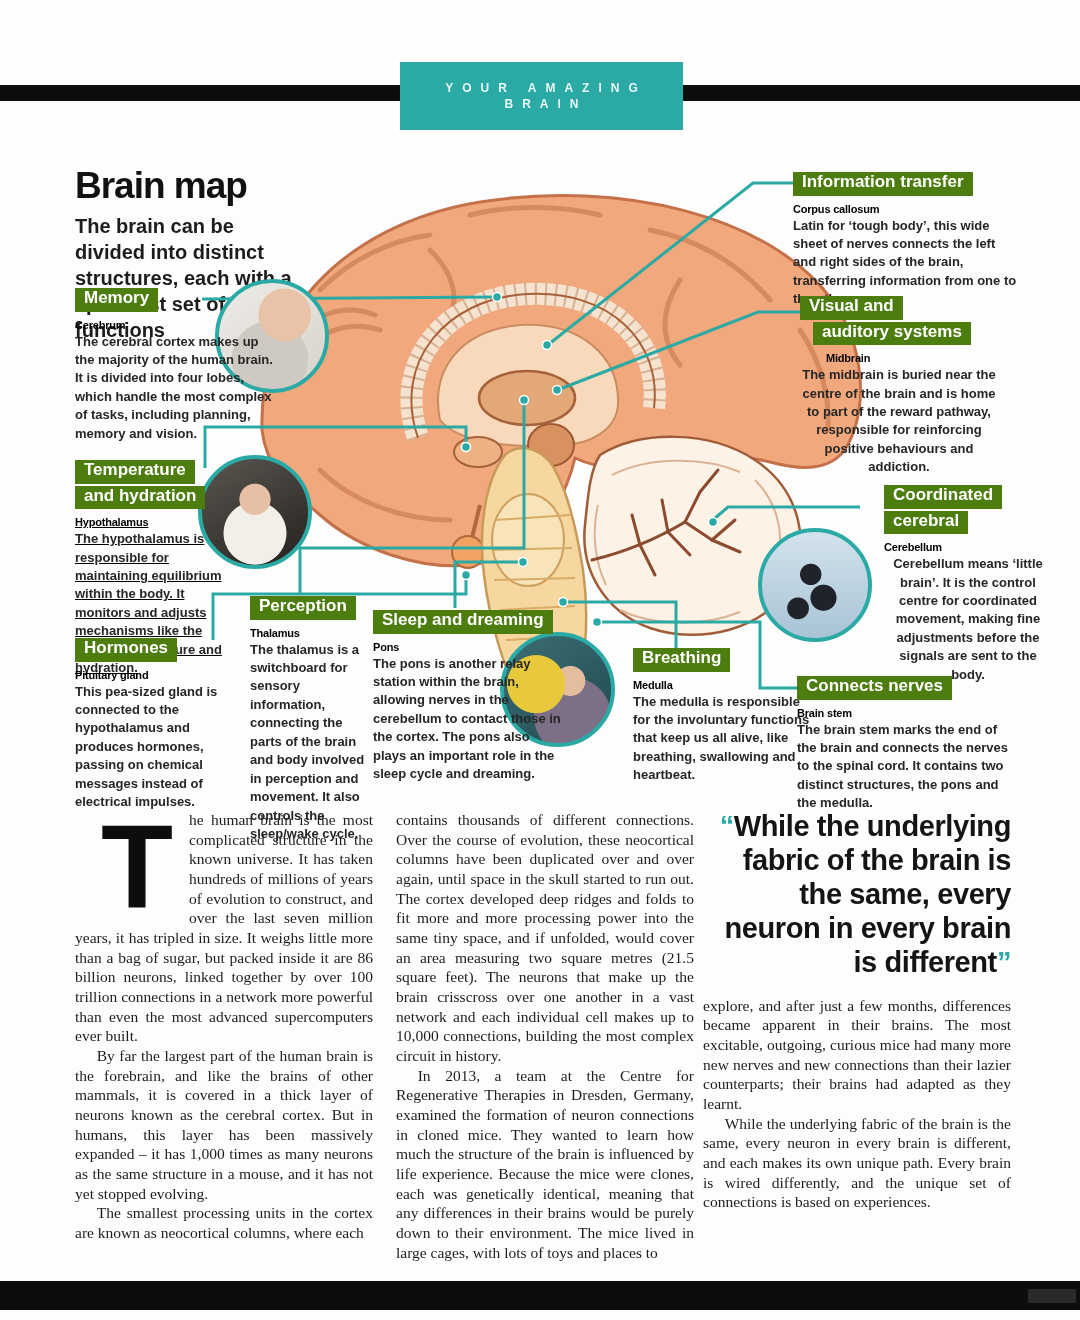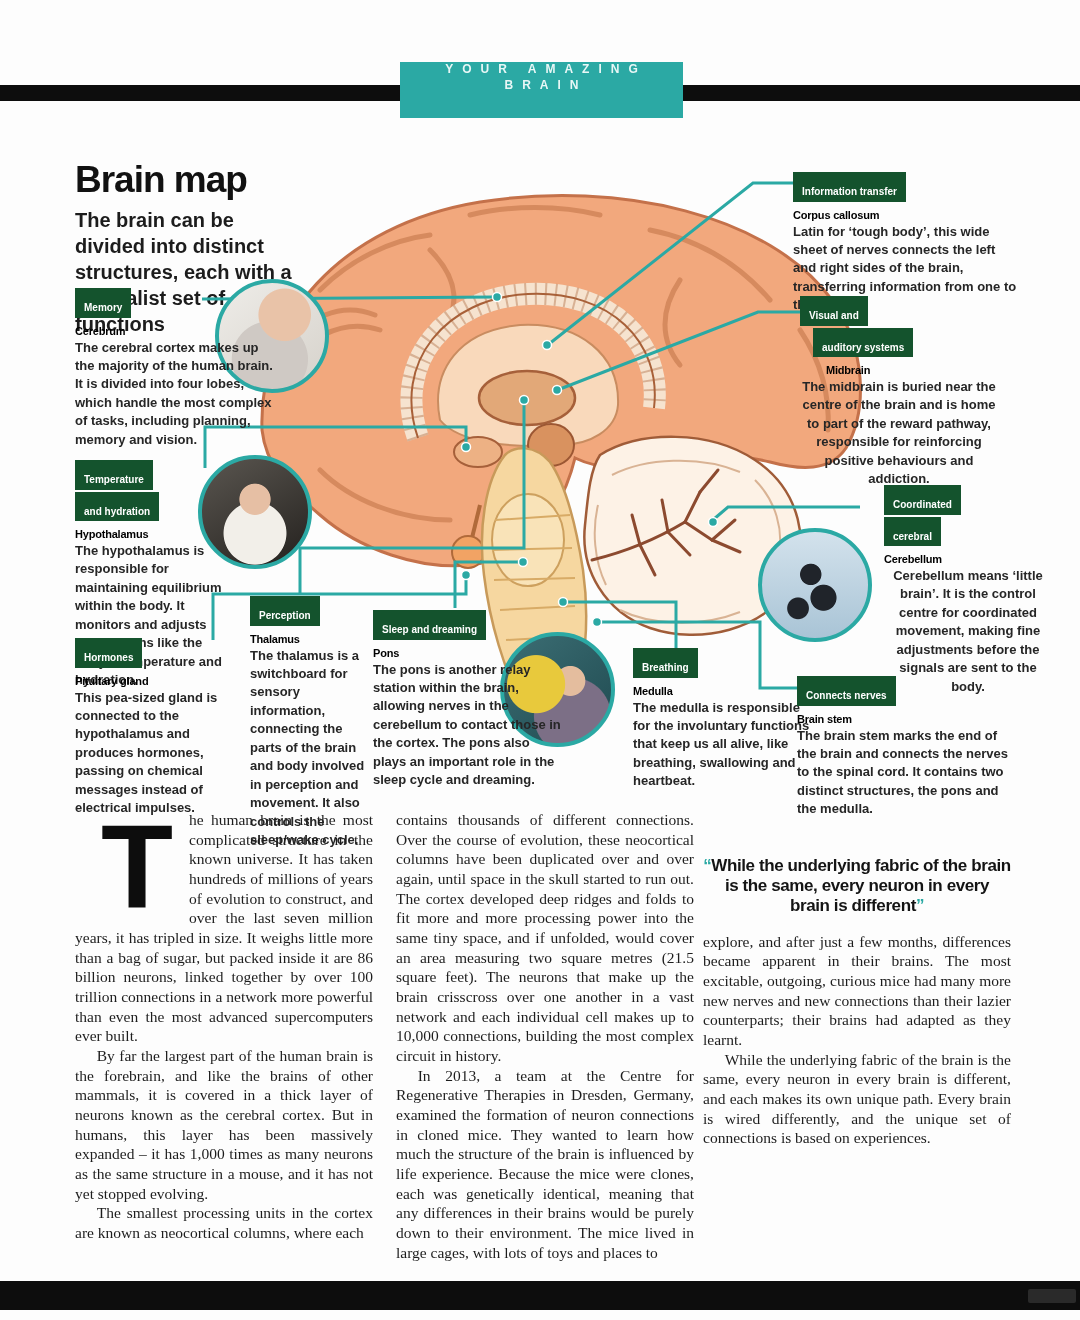--- a/index.html
+++ b/index.html
@@ -1,24 +1,24 @@
 <!DOCTYPE html>
 <html><head>
 <meta charset="utf-8">
 <style>
   html,body{margin:0;padding:0;background:#e9e9e9;}
   #page{position:relative;width:1080px;height:1320px;background:#fdfdfd;overflow:hidden;
         font-family:"Liberation Sans",sans-serif;}
   
   .top-rule{position:absolute;left:0;top:85px;width:1080px;height:16px;background:#0d0d0d;}
-  .banner-box{position:absolute;left:400px;top:62px;width:283px;height:56px;background:#2BA9A4;
-              display:flex;flex-direction:column;align-items:center;gap:2px;}
+  .banner-box{position:absolute;left:400px;top:62px;width:283px;height:68px;background:#2BA9A4;
+              display:flex;flex-direction:column;align-items:center;justify-content:center;gap:2px;}
   .banner-box span{color:#e8f7f6;font-size:12px;font-weight:700;letter-spacing:9px;text-indent:9px;}
   
-  .map-head{position:absolute;left:75px;top:159px;width:230px;}
+  .map-head{position:absolute;left:75px;top:165px;width:230px;}
   .map-head h1{margin:0;font-size:37px;font-weight:800;letter-spacing:-1px;color:#111;}
   .map-head p{margin:6px 0 0;font-size:20px;font-weight:700;line-height:1.3;color:#1c1c1c;}
   
   .layer{position:absolute;left:0;top:0;pointer-events:none;}
   
   .photo{position:absolute;border-radius:50%;border:4px solid #2BA9A4;box-sizing:border-box;}
   .photo-memory{left:215px;top:279px;width:114px;height:114px;
     background:radial-gradient(circle at 62% 30%,#e9c3a8 0 26%,transparent 27%),
                radial-gradient(circle at 48% 72%,#cfc9c4 0 40%,transparent 41%),
                linear-gradient(140deg,#eeece8,#d6d2cb);}
@@ -31,37 +31,37 @@
                radial-gradient(circle at 62% 42%,#e4bd9e 0 16%,transparent 17%),
                radial-gradient(circle at 64% 75%,#7c6f86 0 36%,transparent 37%),
                linear-gradient(140deg,#3c6e74,#1f4a50);}
   .photo-movement{left:758px;top:528px;width:114px;height:114px;
     background:radial-gradient(circle at 46% 40%,#20242a 0 12%,transparent 13%),
                radial-gradient(circle at 58% 62%,#20242a 0 14%,transparent 15%),
                radial-gradient(circle at 34% 72%,#20242a 0 10%,transparent 11%),
                linear-gradient(180deg,#d3e2ec,#a9c4d6);}
   
   .callout{position:absolute;}
-  .tag{display:inline-block;background:#14532d;color:#fff;font-size:10px;font-weight:700;
-       padding:14px 9px 4px;line-height:1.15;}
+  .tag{display:inline-block;background:#4d7c0f;color:#fff;font-size:17px;font-weight:700;
+       padding:0 9px 4px;line-height:1.15;}
   .tag-row{line-height:1;}
   .tag-row + .tag-row{margin-top:2px;}
   .callout h3{margin:7px 0 2px;font-size:11px;font-weight:800;color:#000000;letter-spacing:-0.2px;}
   .callout p{margin:0;font-size:13px;line-height:1.42;font-weight:700;color:#262626;}
   .callout.center p{text-align:center;}
   .indent2{margin-left:13px;}
   
   .col{position:absolute;top:810px;font-family:"Liberation Serif",serif;font-size:15.5px;
        line-height:1.27;color:#1d1d1d;text-align:justify;}
   .col p{margin:0;}
   .col p + p{text-indent:1.4em;}
   .dropcap{float:left;font-family:"Liberation Sans",sans-serif;font-weight:800;font-size:118px;
            line-height:0.8;color:#0d0d0d;margin:10px 16px 2px 26px;}
-  .quote{font-family:"Liberation Sans",sans-serif;font-weight:800;font-size:17px;line-height:1.17;
-         text-align:center;color:#141414;letter-spacing:-0.4px;margin-bottom:16px;margin-top:46px;}
+  .quote{font-family:"Liberation Sans",sans-serif;font-weight:800;font-size:29px;line-height:1.17;
+         text-align:right;color:#141414;letter-spacing:-0.4px;margin-bottom:16px;}
   .qmark{color:#2BA9A4;}
   
   .footer-bar{position:absolute;left:0;top:1281px;width:1080px;height:29px;background:#0d0d0d;}
   .footer-chip{position:absolute;right:4px;top:8px;width:48px;height:14px;background:#2a2a2a;border-radius:2px;}
 </style>
 </head>
 <body>
 
 <div id="page">
 
@@ -173,21 +173,21 @@
   <div class="photo photo-temperature"></div>
   <div class="photo photo-sleep"></div>
   <div class="photo photo-movement"></div>
 
   <div class="callout" style="left:75px;top:288px;width:205px;">
     <div class="tag-row"><span class="tag">Memory</span></div>
     <h3>Cerebrum</h3>
     <p>The cerebral cortex makes up the majority of the human brain. It is divided into four lobes, which handle the most complex of tasks, including planning, memory and vision.</p>
   </div>
 
-  <div class="callout" style="left:75px;top:460px;width:153px;">
+  <div class="callout" style="left:75px;top:460px;width:153px;text-decoration:underline;">
     <div class="tag-row"><span class="tag">Temperature</span></div>
     <div class="tag-row"><span class="tag">and hydration</span></div>
     <h3>Hypothalamus</h3>
     <p>The hypothalamus is responsible for maintaining equilibrium within the body. It monitors and adjusts mechanisms like the body’s temperature and hydration.</p>
   </div>
 
   <div class="callout" style="left:75px;top:638px;width:153px;">
     <div class="tag-row"><span class="tag">Hormones</span></div>
     <h3>Pituitary gland</h3>
     <p>This pea-sized gland is connected to the hypothalamus and produces hormones, passing on chemical messages instead of electrical impulses.</p>

